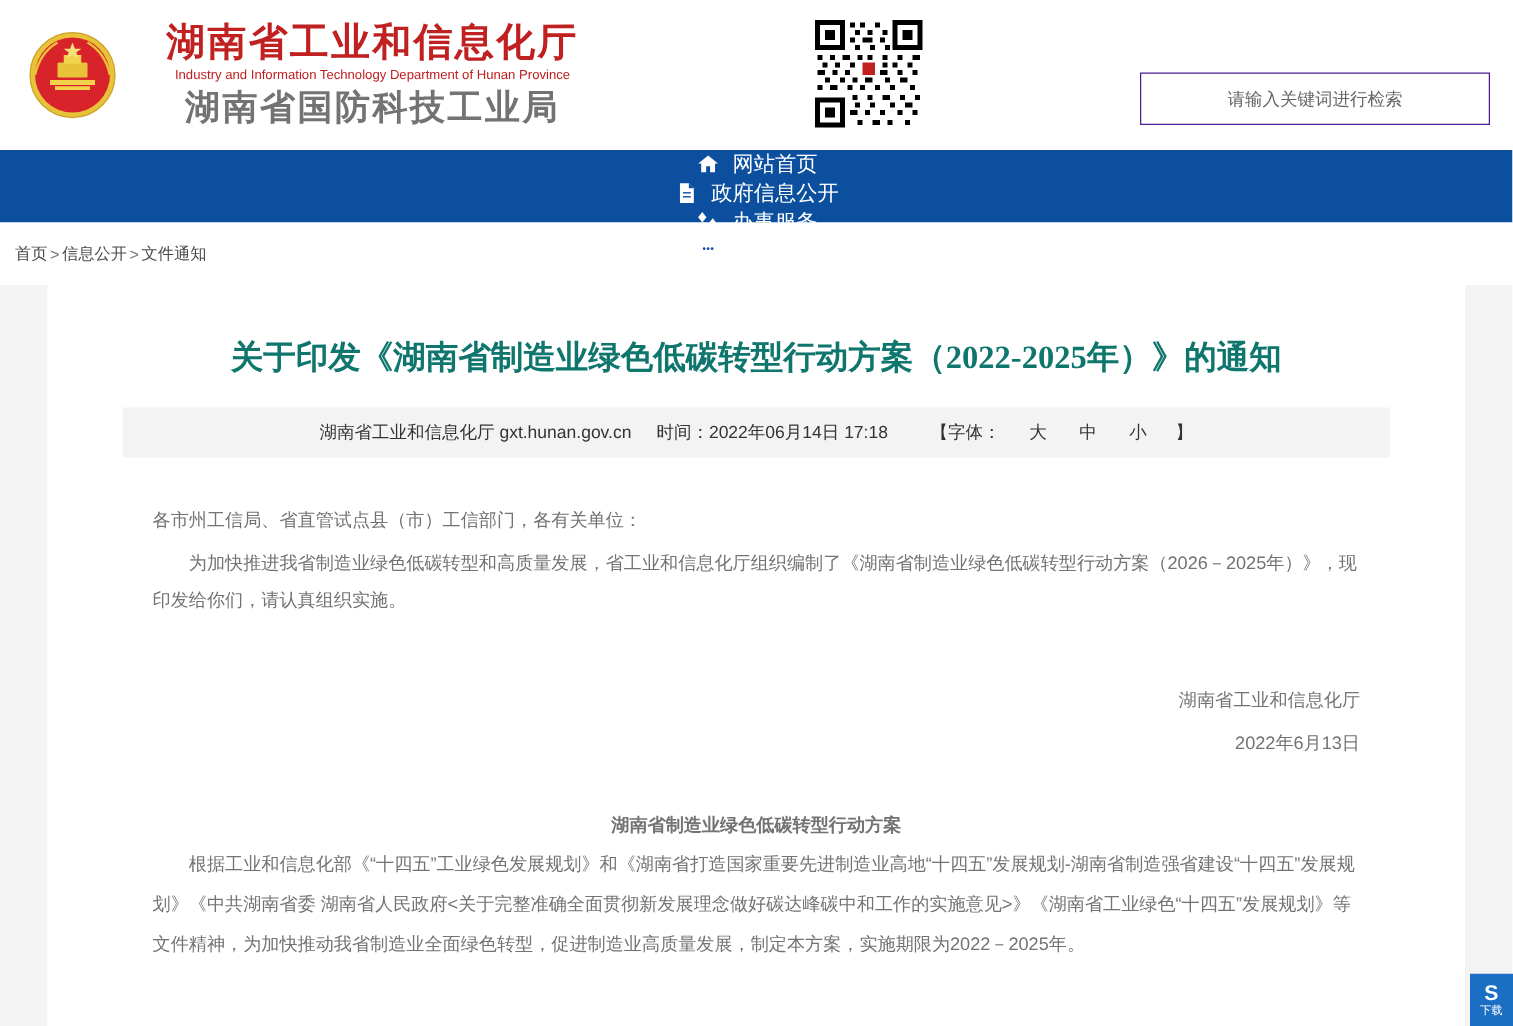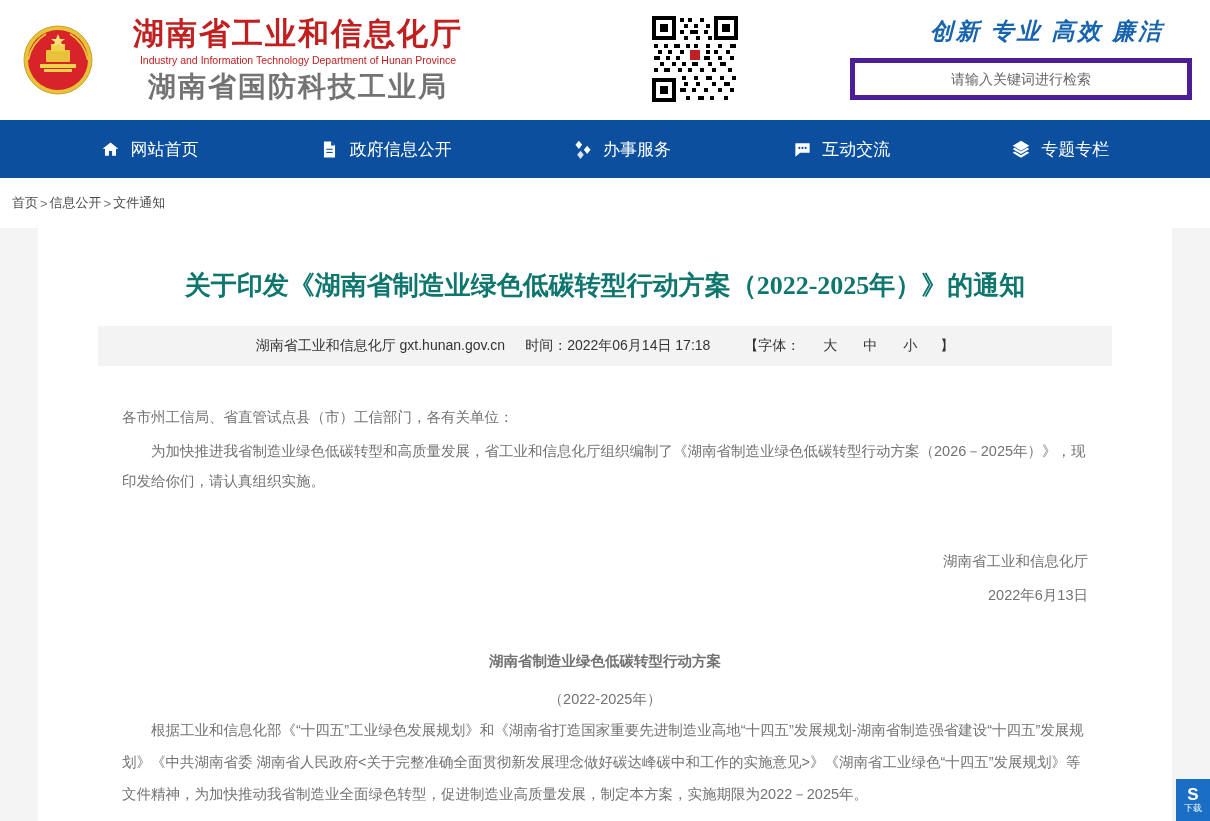--- a/index.html
+++ b/index.html
@@ -72,22 +72,22 @@
     font-family: "Liberation Serif", serif;
     font-weight: bold;
     font-style: italic;
     font-size: 23px;
     color: #1763ad;
     letter-spacing: 3px;
   }
   .search-box {
     position: absolute;
     right: 18px; top: 58px;
-    width: 342px; height: 42px;
-    border: 5px solid #4c1d95;
+    width: 280px; height: 42px;
+    border: 1px solid #4c1d95;
     background: #fff;
     display: flex;
     align-items: center;
     justify-content: center;
   }
   .search-input {
     width: 100%;
     height: 100%;
     border: none;
     outline: none;
@@ -100,20 +100,21 @@
   .search-input::placeholder { color: #666; }
 
   
   .nav {
     height: 58px;
     background: #0b4f9e;
     display: flex;
     align-items: center;
     justify-content: space-around;
     padding: 0 40px;
+    flex-direction: column;
   }
   .nav-item {
     display: flex;
     align-items: center;
     gap: 10px;
     color: #ffffff;
     font-size: 17px;
     cursor: pointer;
     white-space: nowrap;
   }
@@ -319,21 +320,20 @@
           <rect x="68" y="74" width="4" height="4"></rect>
           <rect x="80" y="74" width="4" height="4"></rect>
         <rect x="36" y="82" width="4" height="4"></rect>
           <rect x="48" y="82" width="6" height="4"></rect>
           <rect x="60" y="82" width="4" height="4"></rect>
           <rect x="74" y="82" width="4" height="4"></rect>
       </g>
     </svg>
   </div>
 
-  <div class="slogan">创新 专业 高效 廉洁</div>
 
   <div class="search-box">
     <input class="search-input" type="text" placeholder="请输入关键词进行检索" style="">
   </div>
 </div>
 
 <div class="nav">
 
   <div class="nav-item">
     <span class="nav-icon">
@@ -421,21 +421,20 @@
     <div class="doc">
       <p>各市州工信局、省直管试点县（市）工信部门，各有关单位：</p>
       <p class="indent">为加快推进我省制造业绿色低碳转型和高质量发展，省工业和信息化厅组织编制了《湖南省制造业绿色低碳转型行动方案（2026－2025年）》，现印发给你们，请认真组织实施。</p>
 
       <div class="doc-sign">
         <p class="right">湖南省工业和信息化厅</p>
         <p class="right">2022年6月13日</p>
       </div>
 
       <div class="doc-subtitle">湖南省制造业绿色低碳转型行动方案</div>
-      <div class="doc-subtitle2">（2022-2025年）</div>
 
       <p class="doc-para">根据工业和信息化部《“十四五”工业绿色发展规划》和《湖南省打造国家重要先进制造业高地“十四五”发展规划-湖南省制造强省建设“十四五”发展规划》《中共湖南省委 湖南省人民政府&lt;关于完整准确全面贯彻新发展理念做好碳达峰碳中和工作的实施意见&gt;》《湖南省工业绿色“十四五”发展规划》等文件精神，为加快推动我省制造业全面绿色转型，促进制造业高质量发展，制定本方案，实施期限为2022－2025年。</p>
     </div>
 
   </div>
 </div>
 
 <div class="side-widget">
   <span class="big">S</span>
   <span>下载</span>

